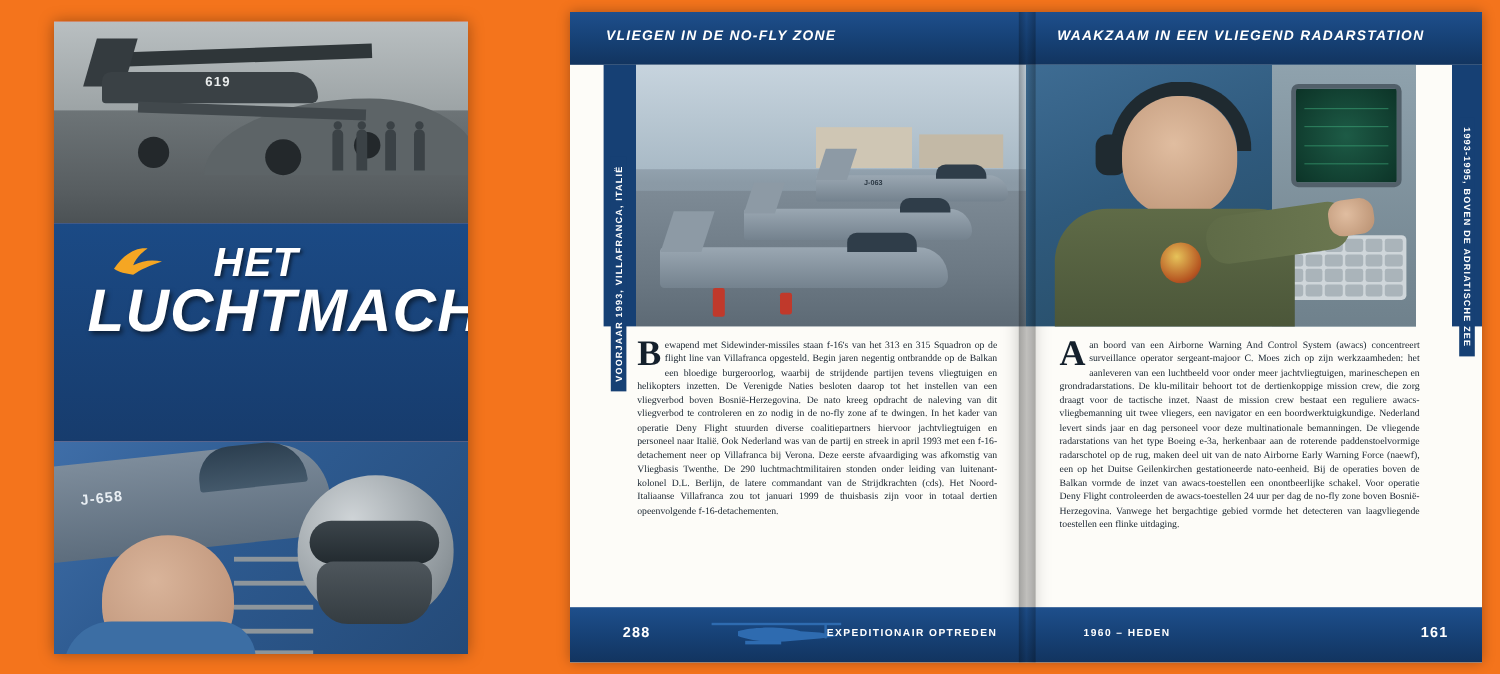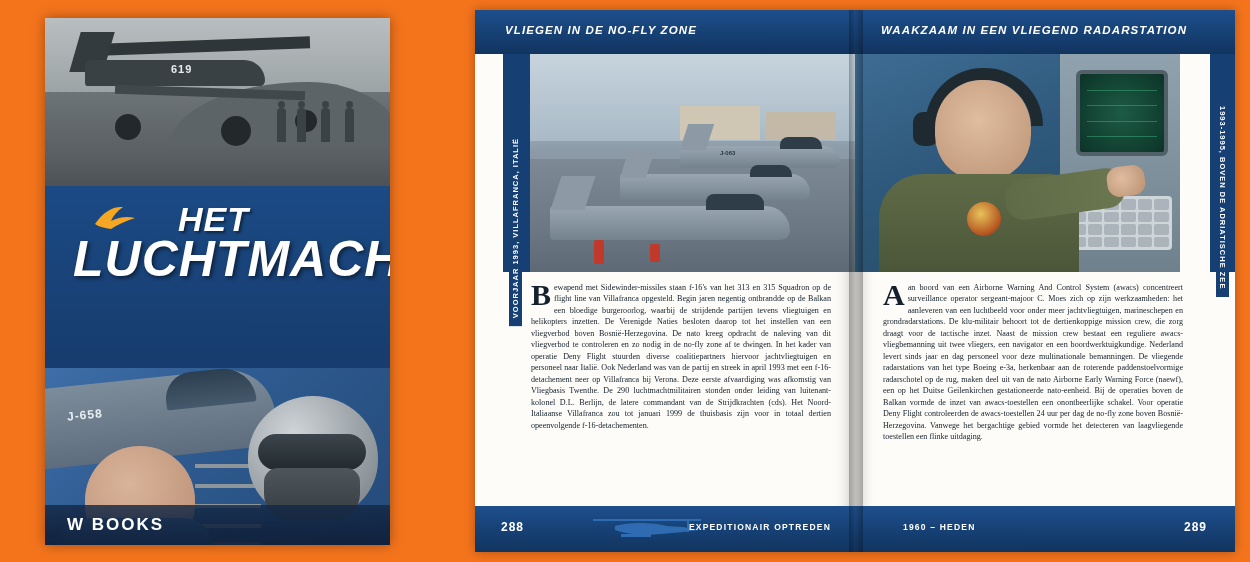--- a/index.html
+++ b/index.html
@@ -319,21 +319,21 @@
 
   
   .footer {
     position:absolute; bottom:0; left:0; width:380px; height:46px;
     background: linear-gradient(180deg,#1e4f8c 0%, #164074 55%, #12345f 100%);
     color:#fff;
   }
   .pgnum {
     position:absolute; top:14px; font-size:12px; font-weight:bold; letter-spacing:1px;
   }
-  .page.left .pgnum  { left: 26px; text-align: center; }
+  .page.left .pgnum  { left: 44px; text-align: center; }
   .page.right .pgnum { right: 28px; }
   .foot-label {
     position:absolute; top:16px; font-size:8.5px; font-weight:bold;
     letter-spacing:1.2px; text-transform:uppercase;margin-left:20px;
   }
   .page.left .foot-label  { right: 24px; }
   .page.right .foot-label { left: 28px; }
   .heli {
     position:absolute; left: 112px; top: 8px; width: 120px; height: 30px;
   }
@@ -386,21 +386,20 @@
           <i style="top:20px"></i>
           <i style="top:40px"></i>
           <i style="top:60px"></i>
           <i style="top:78px"></i>
       </div>
       <div class="pilot-head"></div>
       <div class="pilot-body"></div>
       <div class="helmet"></div>
       <div class="helmet-visor"></div>
       <div class="mask"></div>
-      <div class="wbooks-bar">W BOOKS</div>
     </div>
   </div>
 
   <div class="spread">
 
     <div class="page left">
       <div class="hdr-band"></div>
       <div class="hdr-title">Vliegen in de no-fly zone</div>
 
       <div class="sidebar-strip-l"></div>
@@ -495,20 +494,20 @@
 
       <div class="sidebar-strip-r"></div>
       <div class="sidecap r">1993-1995, boven de Adriatische Zee</div>
 
       <div class="body-col">
         <span class="dropcap">A</span><span>an boord van een Airborne Warning And Control System (awacs) concentreert surveillance operator sergeant-majoor C. Moes zich op zijn werkzaamheden: het aanleveren van een luchtbeeld voor onder meer jachtvliegtuigen, marineschepen en grondradarstations. De klu-militair behoort tot de dertienkoppige mission crew, die zorg draagt voor de tactische inzet. Naast de mission crew bestaat een reguliere awacs-vliegbemanning uit twee vliegers, een navigator en een boordwerktuigkundige. Nederland levert sinds jaar en dag personeel voor deze multinationale bemanningen. De vliegende radarstations van het type Boeing e-3a, herkenbaar aan de roterende paddenstoelvormige radarschotel op de rug, maken deel uit van de nato Airborne Early Warning Force (naewf), een op het Duitse Geilenkirchen gestationeerde nato-eenheid. Bij de operaties boven de Balkan vormde de inzet van awacs-toestellen een onontbeerlijke schakel. Voor operatie Deny Flight controleerden de awacs-toestellen 24 uur per dag de no-fly zone boven Bosnië-Herzegovina. Vanwege het bergachtige gebied vormde het detecteren van laagvliegende toestellen een flinke uitdaging.</span>
       </div>
 
       <div class="footer">
         <div class="foot-label">1960 – heden</div>
-        <div class="pgnum">289</div>
+        <div class="pgnum">161</div>
       </div>
     </div>
 
     <div class="gutter-shadow"></div>
   </div>
 
 </div>
 
 </body></html>

